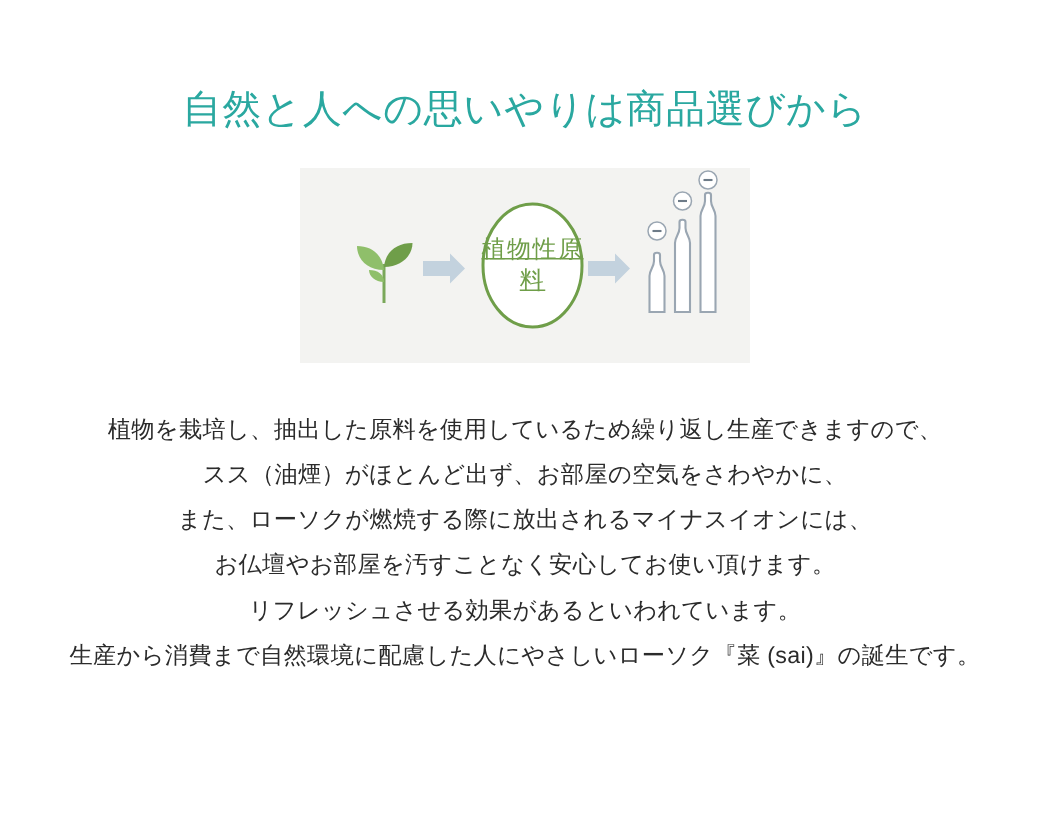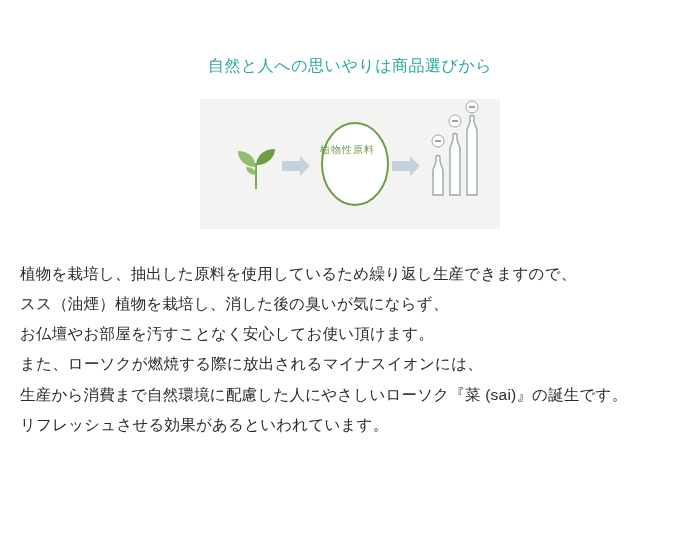--- a/index.html
+++ b/index.html
@@ -16,39 +16,40 @@
   }
   .page {
     position: relative;
     width: 700px;
     height: 560px;
     box-sizing: border-box;
   }
   .headline {
     text-align: center;
     color: #2aa8a0;
-    font-size: 16px;
+    font-size: 26px;
     letter-spacing: 0.5px;
     margin-top: 56px;
     font-weight: normal;
     line-height: 1.3;
   }
   .figure {
     margin: 22px auto 0 auto;
     width: 300px;
     height: 130px;
     background: #f3f3f1;
     position: relative;
   }
   .figure svg {
     display: block;
   }
   .body-copy {
     margin: 30px auto 0 auto;
     width: 660px;
+    text-align: center;
     font-size: 15.5px;
     line-height: 1.95;
     color: #2b2b2b;
     letter-spacing: 0.2px;
   }
   .body-copy p {
     margin: 0;
     white-space: nowrap;
   }
 </style>
@@ -92,25 +93,25 @@
         <circle cx="255" cy="22" r="6"></circle>
         <circle cx="272" cy="8" r="6"></circle>
       </g>
       <g stroke="#6d7b88" stroke-width="1.4">
         <path d="M235 42 L241 42"></path>
         <path d="M252 22 L258 22"></path>
         <path d="M269 8 L275 8"></path>
       </g>
     </svg>
 
-    <div style="position:absolute; left:120px; top:44px; width:70px; font-size:10px; color:#6f9e49; line-height:1.35; letter-spacing:1px;">植物性原料</div>
+    <div style="position:absolute; left:120px; top:44px; width:70px; text-align:center; font-size:16px; color:#6f9e49; line-height:1.35; letter-spacing:1px;text-decoration:underline;">植物性原料</div>
   </div>
 
   <div class="body-copy">
     <p>植物を栽培し、抽出した原料を使用しているため繰り返し生産できますので、</p>
-    <p>スス（油煙）植物を栽培し、消した後の臭いが気にならず、</p>
+    <p>スス（油煙）がほとんど出ず、お部屋の空気をさわやかに、</p>
+    <p>また、ローソクが燃焼する際に放出されるマイナスイオンには、</p>
     <p>お仏壇やお部屋を汚すことなく安心してお使い頂けます。</p>
-    <p>また、ローソクが燃焼する際に放出されるマイナスイオンには、</p>
+    <p>リフレッシュさせる効果があるといわれています。</p>
     <p>生産から消費まで自然環境に配慮した人にやさしいローソク『菜 (sai)』の誕生です。</p>
-    <p>リフレッシュさせる効果があるといわれています。</p>
   </div>
 
 </div>
 
 </body></html>

